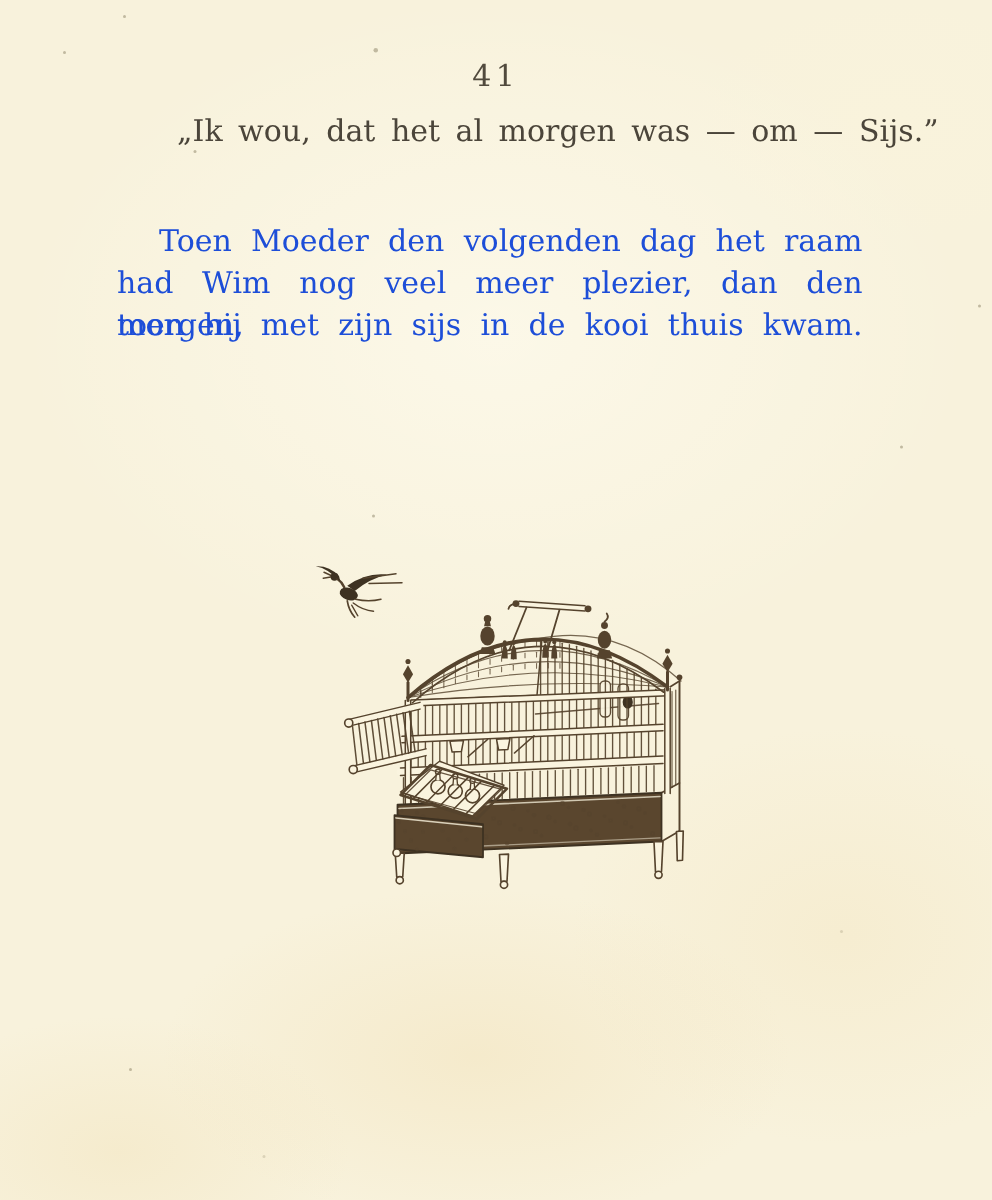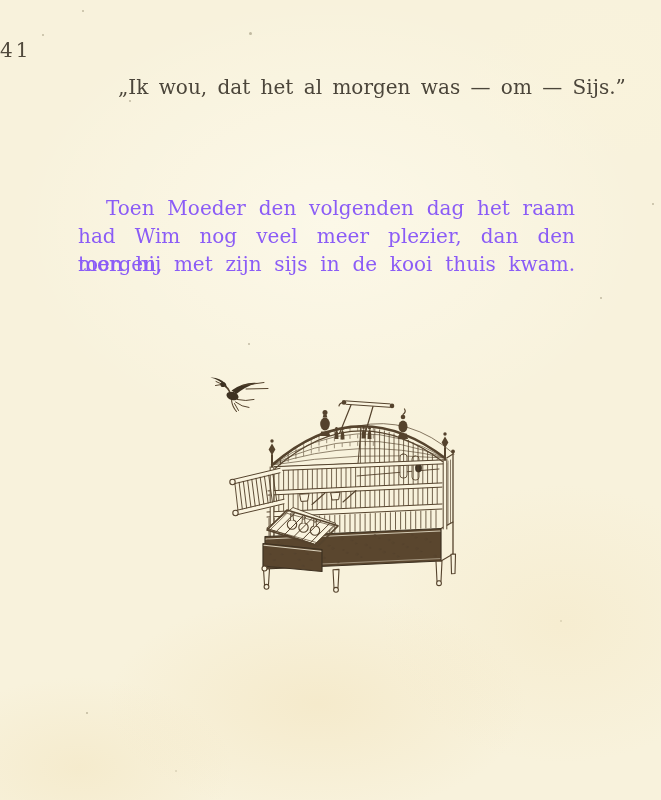--- a/index.html
+++ b/index.html
@@ -12,31 +12,31 @@
     background-color:#f8f2dc;
     background-image:
       radial-gradient(ellipse 420px 300px at 50% 28%, rgba(255,253,242,.55), transparent 75%),
       radial-gradient(ellipse 300px 160px at 48% 88%, rgba(233,203,138,.20), transparent 70%),
       radial-gradient(ellipse 260px 200px at 85% 78%, rgba(236,210,150,.16), transparent 70%),
       radial-gradient(ellipse 220px 130px at 12% 96%, rgba(232,204,138,.18), transparent 70%),
       radial-gradient(ellipse 200px 120px at 90% 10%, rgba(250,244,220,.5), transparent 70%);
     color:#4c463a;
   }
   .page-number{
-    position:absolute;top:38px;left:0;width:661px;text-align:left;
+    position:absolute;top:38px;left:0;width:661px;text-align:center;
     font-size:20px;letter-spacing:3px;color:#514a3d;
   }
   .quote{
     position:absolute;top:75px;left:78px;width:497px;padding-left:40px;
     box-sizing:content-box;text-align:center;font-size:20px;word-spacing:4px;
     white-space:nowrap;color:#4b453a;
   }
   .paragraph{
     position:absolute;top:146px;left:78px;width:497px;
-    font-size:20px;line-height:28px;color:#8b5cf6;margin-top:48px;
+    font-size:20px;line-height:28px;color:#1d4ed8;
   }
   .text-line{
     display:block;text-align:justify;text-align-last:justify;
     text-justify:inter-word;height:28px;
   }
   .text-line.indent{ padding-left:28px; }
   .illustration{
     position:absolute;left:205px;top:355px;width:270px;height:245px;
   }
   #cage-svg *{stroke:var(--ink);fill:none;stroke-linecap:round;stroke-linejoin:round;}

